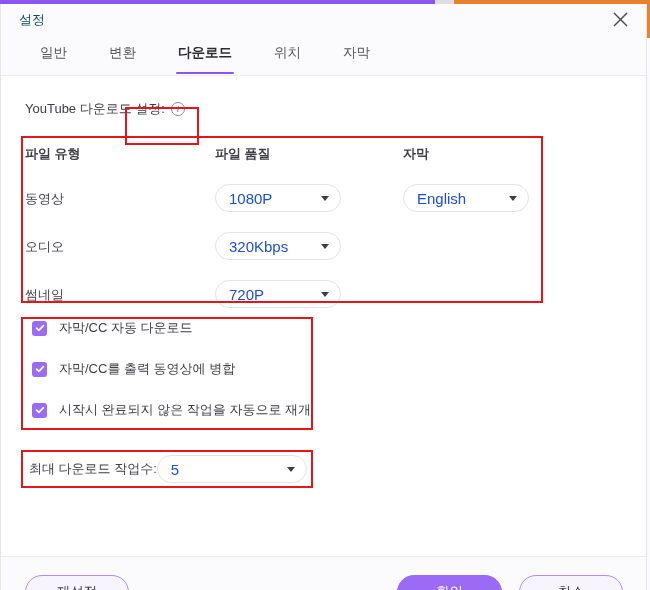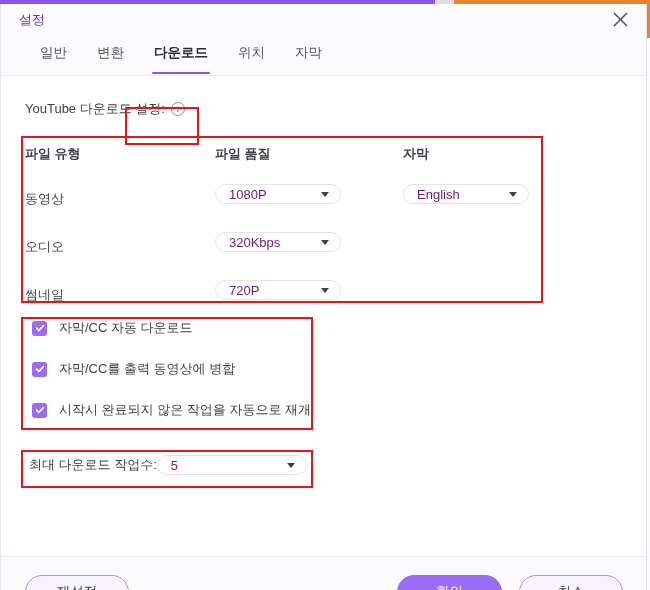--- a/index.html
+++ b/index.html
@@ -54,42 +54,42 @@
   
   .titlebar {
     position: relative;
     height: 32px;
     background: #fbfbfe;
   }
   .title-text {
     position: absolute;
     left: 18px; top: 7px;
     font-size: 13px;
-    color: #6d28d9;
+    color: #0c4a6e;
   }
   .close-btn {
     position: absolute;
     right: 12px; top: 2px;
     width: 28px; height: 28px;
     cursor: pointer;
   }
   .close-btn svg { display: block; margin: 6px auto; }
 
   
   .tabbar {
     position: relative;
     height: 40px;
     background: #fbfbfe;
     border-bottom: 1px solid #ececf3;
   }
   .tabs {
     display: flex;
     align-items: center;
     padding-left: 24px;
-    gap: 0px;
+    gap: 12px;
   }
   .tab {
     position: relative;
     font-size: 13.5px;
     color: #55555f;
     padding: 8px 15px 0 15px;
     cursor: pointer;
     white-space: nowrap;
   }
   .tab.active {
@@ -154,27 +154,27 @@
   .col-quality { position: absolute; left: 190px; top: 0; }
   .col-sub     { position: absolute; left: 378px; top: 0; }
   .col-head    { font-size: 13px; color: #3d3d46; font-weight: bold; line-height: 20px; }
   .grid-head { height: 40px; }
 
   
   .dd {
     position: relative;
     display: inline-flex;
     align-items: center;
-    height: 20px;
+    height: 28px;
     border: 1px solid #e3e3ec;
     border-radius: 14px;
     background: #ffffff;
     padding: 0 26px 0 13px;
-    font-size: 13px;
-    color: #701a75;
+    font-size: 15px;
+    color: #1d4ed8;
     cursor: pointer;
     user-select: none;
   }
   .dd.w126 { width: 126px; }
   .dd.w150 { width: 150px; }
   .dd .caret {
     position: absolute;
     right: 11px; top: 50%;
     margin-top: -2px;
     width: 0; height: 0;

